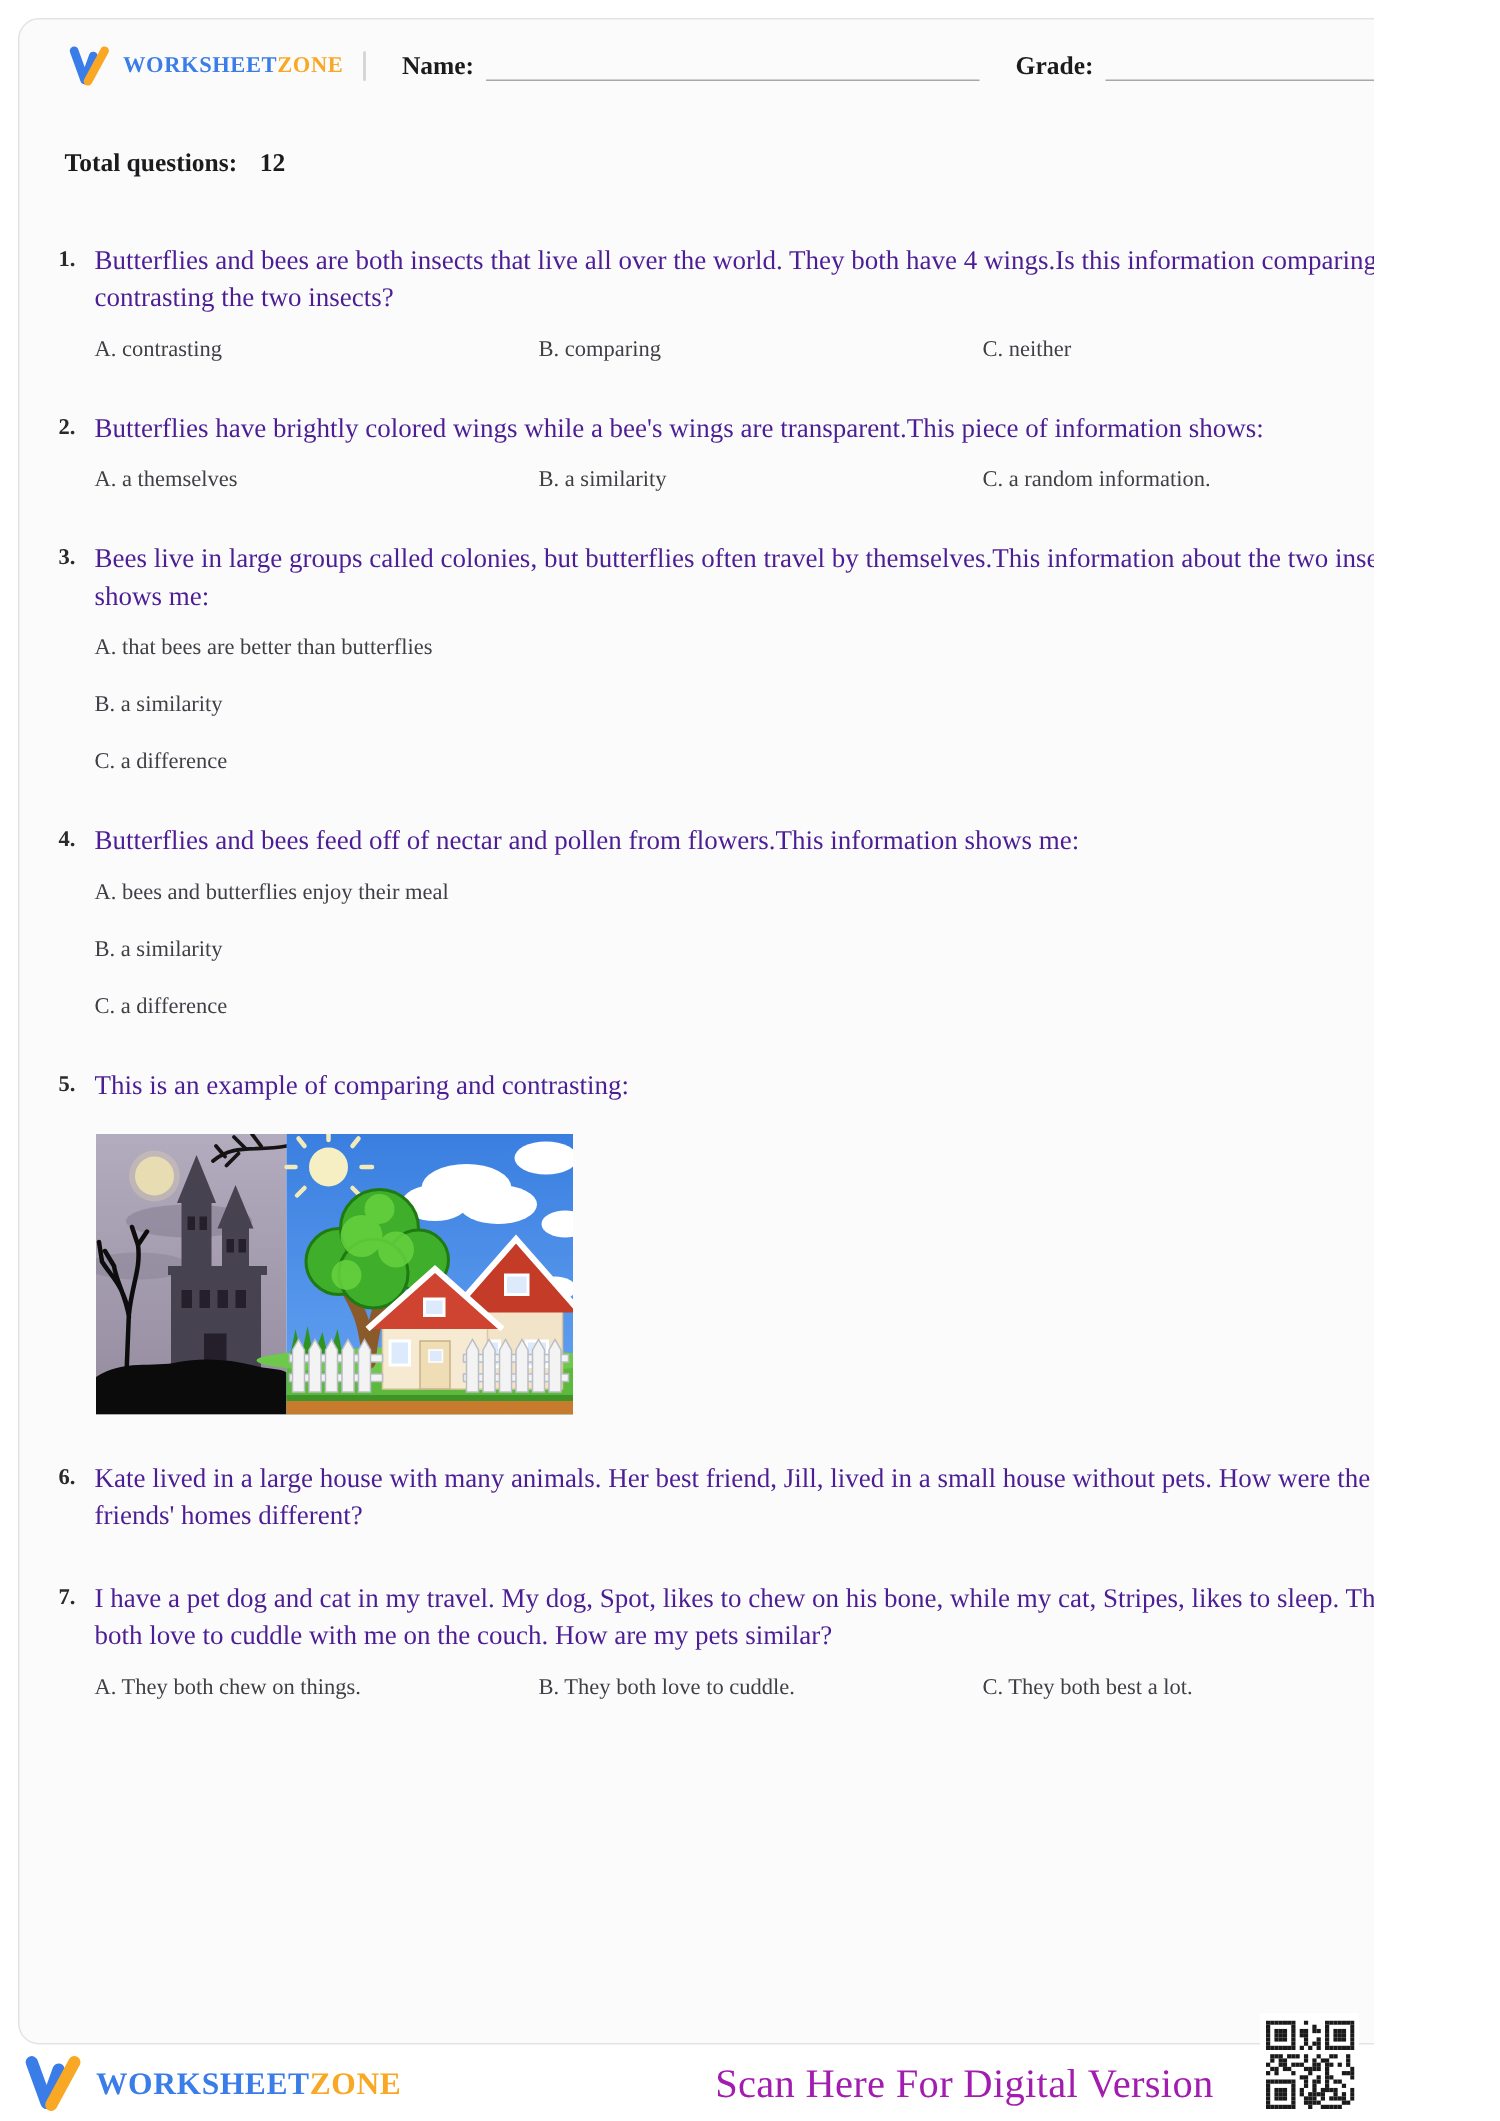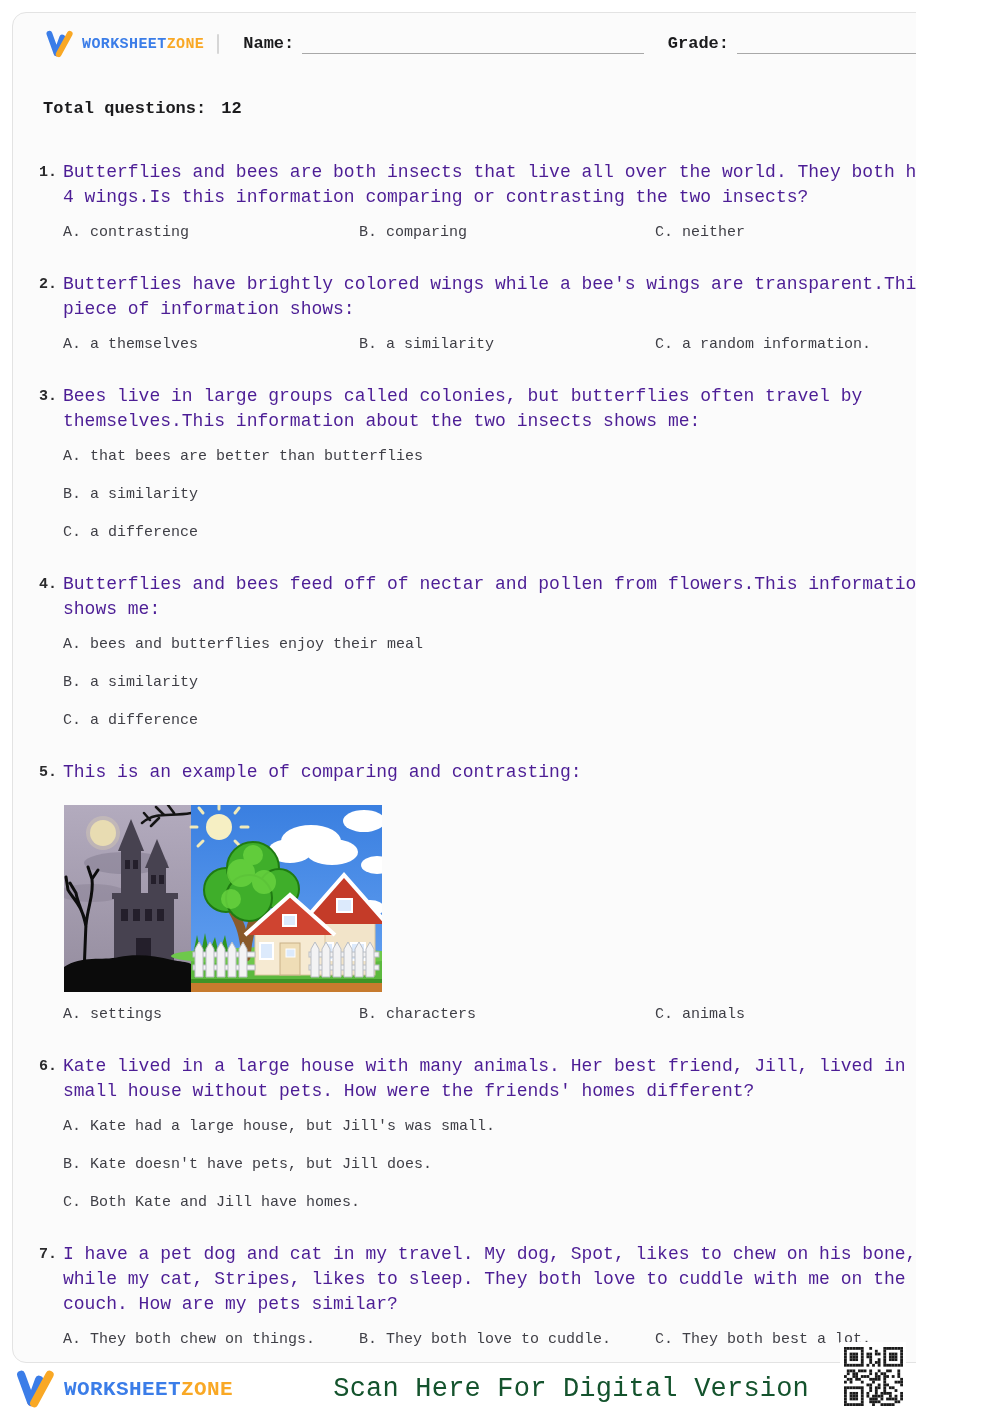--- a/index.html
+++ b/index.html
@@ -1,19 +1,19 @@
 <!DOCTYPE html>
 <html><head>
 <meta charset="utf-8">
 <style>
   * { margin:0; padding:0; box-sizing:border-box; }
   html,body { background:#ffffff; }
   .page {
     position:relative; width:916px; height:1414px; overflow:hidden;
-    background:#ffffff; font-family:Liberation Mono, monospace; color:#3f3f46;
+    background:#ffffff; font-family:Liberation Serif, serif; color:#3f3f46;
   }
   .card {
     position:absolute; left:12px; top:12px; width:976px; height:1351px;
     background:#fbfbfb; border:1px solid #e3e3e3; border-radius:14px;
     padding:16px 28px 0 18px; overflow:hidden;
   }
   
   .hdr { display:flex; align-items:center; gap:13px; margin-left:14px; }
   .brand { display:flex; align-items:center; gap:7px; }
   .brand-word { font-weight:bold; letter-spacing:.4px; white-space:nowrap; }
@@ -40,21 +40,21 @@
   .opts-row .opt { line-height:19px; }
   .opts-stack .opt { line-height:19px; margin-bottom:19px; }
   .opts-stack .opt:last-child { margin-bottom:0; }
   .scene { margin:20px 0 0 1px; width:318px; height:187px; display:block; }
   
   .footer {
     position:absolute; left:15px; right:15px; top:1366px; height:46px;
     display:flex; align-items:center; justify-content:space-between;
   }
   .footer .brand-word { font-size:21px; }
-  .scan-text { font-size:27px; color:#14532d; letter-spacing:.2px; margin-right:92px; }
+  .scan-text { font-size:27px; color:#a21caf; letter-spacing:.2px; margin-right:92px; }
   .qr-wrap {
     position:absolute; right:10px; top:1342px; width:66px; height:68px;
     background:#ffffff; display:flex; align-items:center; justify-content:center; z-index:5;
   }
 </style>
 </head>
 <body>
 
 <div class="page">
   <div class="card">
@@ -246,36 +246,26 @@
         <path d="M131,144 L135,137 L139,144 L139,172 L131,172 Z"></path>
         <path d="M142,144 L146,137 L150,144 L150,172 L142,172 Z"></path>
         <path d="M153,144 L157,137 L161,144 L161,172 L153,172 Z"></path>
         <path d="M164,144 L168,137 L172,144 L172,172 L164,172 Z"></path>
         <path d="M175,144 L179,137 L183,144 L183,172 L175,172 Z"></path>
       </g>
       <rect x="0" y="178" width="191" height="9" fill="#c77b2e"></rect>
       <rect x="0" y="174" width="191" height="4" fill="#3e9427"></rect>
     </g>
   </svg>
-            <div class="opts opts-row">
-              <div class="opt">A. settings</div>
-              <div class="opt">B. characters</div>
-              <div class="opt">C. animals</div>
-            </div>
     </div>
   </div>
         <div class="q">
     <div class="q-num">6.</div>
     <div class="q-body">
       <div class="q-text">Kate lived in a large house with many animals. Her best friend, Jill, lived in a small house without pets. How were the friends' homes different?</div>
-      <div class="opts opts-stack">
-              <div class="opt">A. Kate had a large house, but Jill's was small.</div>
-              <div class="opt">B. Kate doesn't have pets, but Jill does.</div>
-              <div class="opt">C. Both Kate and Jill have homes.</div>
-            </div>
     </div>
   </div>
         <div class="q">
     <div class="q-num">7.</div>
     <div class="q-body">
       <div class="q-text">I have a pet dog and cat in my travel. My dog, Spot, likes to chew on his bone, while my cat, Stripes, likes to sleep. They both love to cuddle with me on the couch. How are my pets similar?</div>
       <div class="opts opts-row">
               <div class="opt">A. They both chew on things.</div>
               <div class="opt">B. They both love to cuddle.</div>
               <div class="opt">C. They both best a lot.</div>

